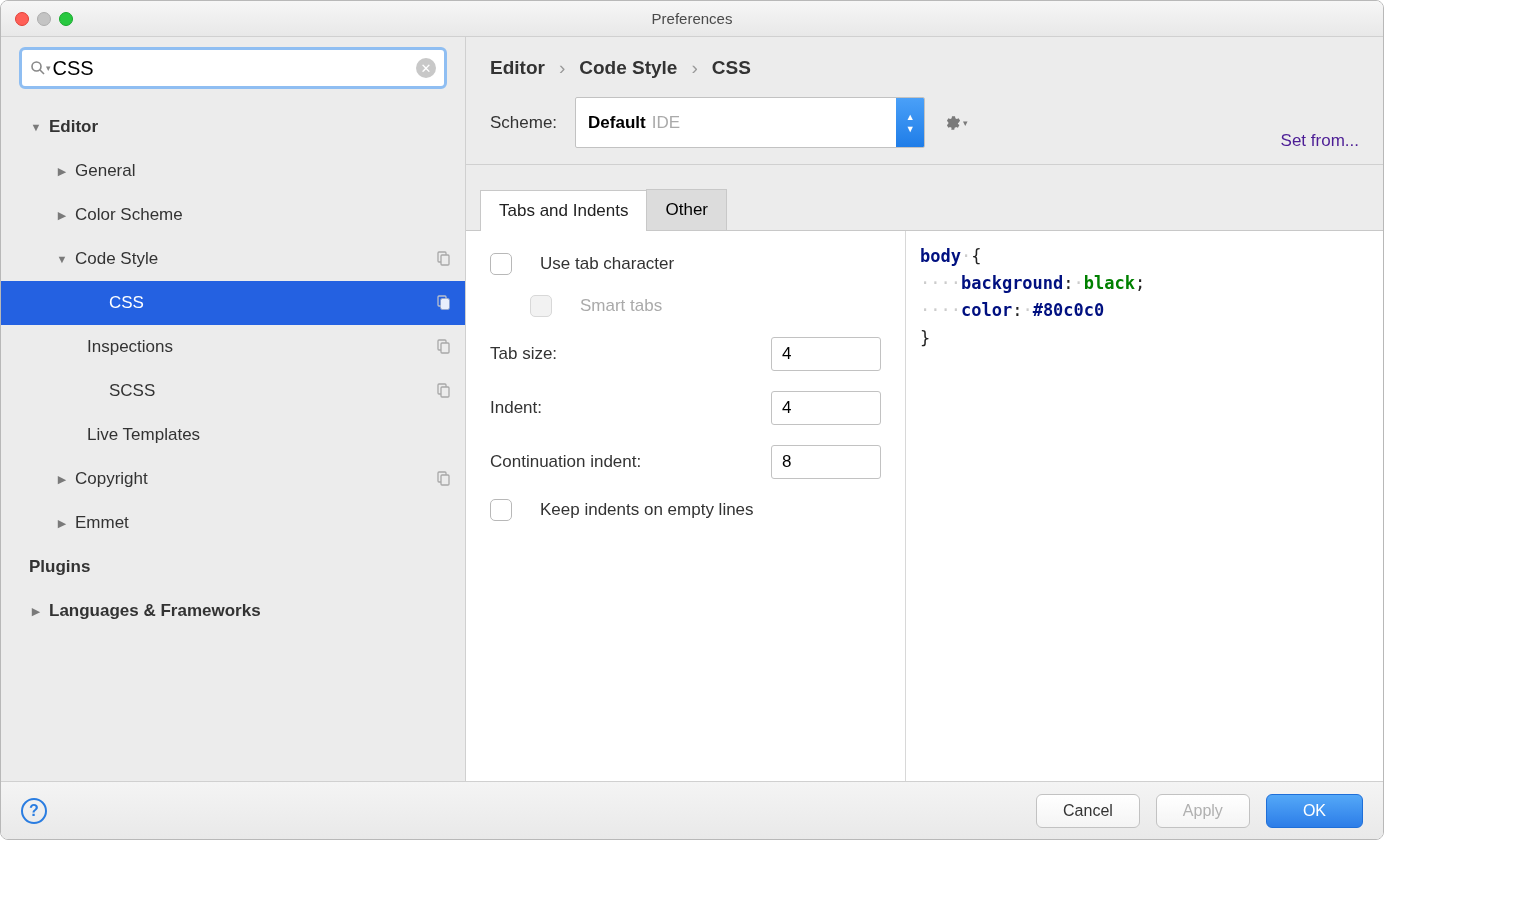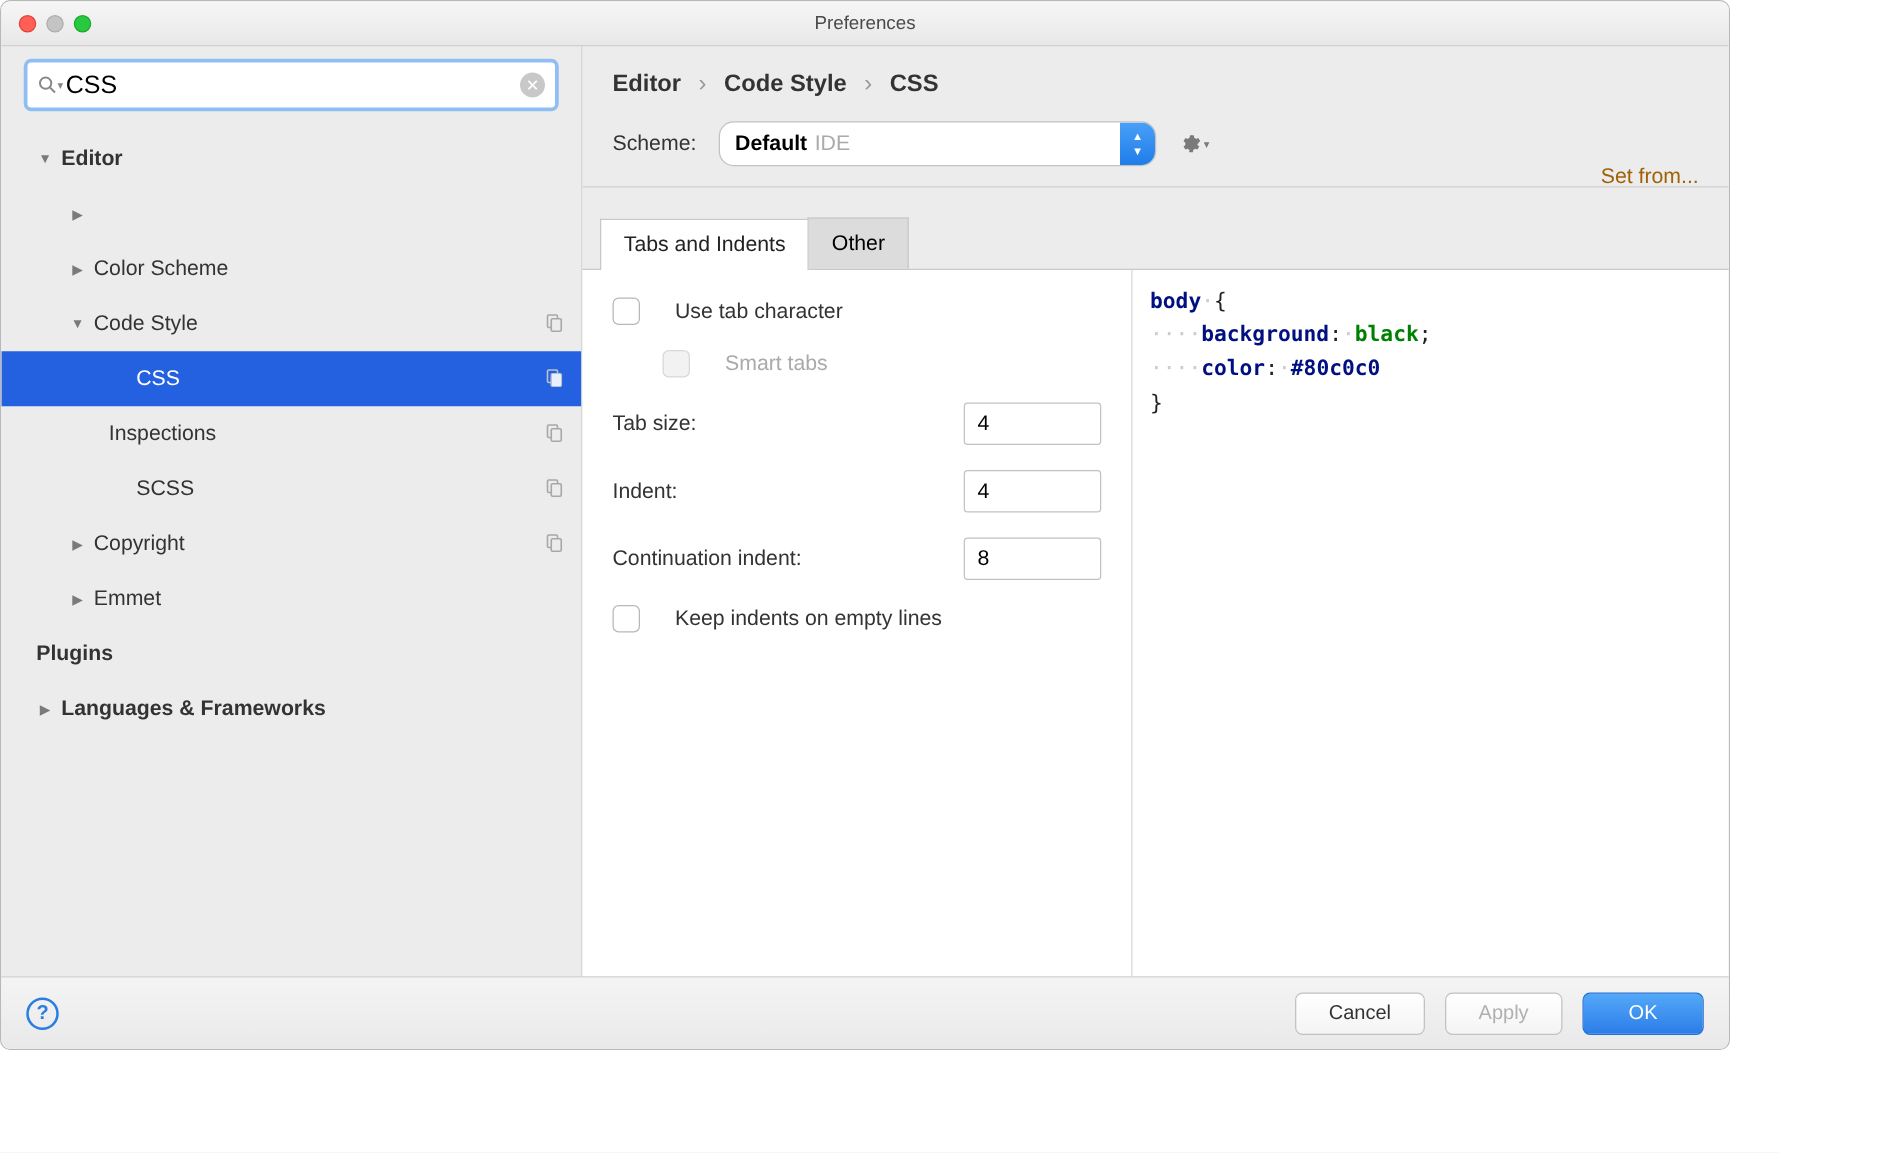--- a/index.html
+++ b/index.html
@@ -103,38 +103,38 @@
 
 .scheme-row {
   padding: 4px 24px 16px 24px;
   display: flex; align-items: center; gap: 18px;
   border-bottom: 1px solid #d0d0d0;
   position: relative;
 }
 .scheme-row .lbl { font-size: 17px; color: #333; }
 .scheme-select {
   display: flex; align-items: center;
-  height: 36px; width: 350px;
-  background: #fff; border: 1px solid #c2c2c2; border-radius: 12px;
+  height: 51px; width: 350px;
+  background: #fff; border: 1px solid #c2c2c2; border-radius: 2px;
   overflow: hidden;
   gap: 20px;
 }
 .scheme-select .val { padding: 0 12px; font-size: 17px; flex:1; }
 .scheme-select .val b { font-weight: 700; }
 .scheme-select .val .hint { color: #aaa; margin-left: 6px; }
 .scheme-select .stepper {
   width: 28px; align-self: stretch;
   background: linear-gradient(#4aa0f8, #1f7de8);
   display: flex; flex-direction: column; align-items: center; justify-content: center;
   color: #fff; font-size: 9px; gap: 2px;
 }
 .gear { color: #7a7a7a; font-size: 18px; display:flex; align-items:center; gap:2px; }
 .setfrom {
   position: absolute; right: 24px; top: 38px;
-  color: #a16207; font-size: 17px;
+  color: #4c1d95; font-size: 17px;
 }
 
 .tabs {
   display: flex;
   border-bottom: 1px solid #c8c8c8;
   background: #ececec;
   padding-top: 24px;
 }
 .tab {
   padding: 10px 18px;
@@ -236,20 +236,21 @@
     <div class="tree" id="tree">
         <div class="tree-row bold">
           <div class="indent0" style="display: flex; align-items: center; flex: 1 1 0%;">
             <span class="arrow">▼</span>
             <span class="label">Editor</span>
           </div>
         </div>
         <div class="tree-row">
           <div class="indent1" style="display: flex; align-items: center; flex: 1 1 0%;">
             <span class="arrow">▶</span>
+            <span class="label">General</span>
           </div>
         </div>
         <div class="tree-row">
           <div class="indent1" style="display: flex; align-items: center; flex: 1 1 0%;">
             <span class="arrow">▶</span>
             <span class="label">Color Scheme</span>
           </div>
         </div>
         <div class="tree-row">
           <div class="indent1" style="display: flex; align-items: center; flex: 1 1 0%;">
@@ -280,20 +281,25 @@
             </svg></span>
         </div>
         <div class="tree-row">
           <div class="indent2 noarrow" style="display: flex; align-items: center; flex: 1 1 0%;">
             <span class="label">SCSS</span>
           </div>
           <span class="copy-icon"><svg class="copy-svg" viewBox="0 0 16 16" fill="none" stroke="#666" stroke-width="1.3">
               <rect x="3" y="2" width="8" height="10" rx="1"></rect>
               <rect x="6" y="5" width="8" height="10" rx="1" fill="#ececec"></rect>
             </svg></span>
+        </div>
+        <div class="tree-row">
+          <div class="indent1 noarrow" style="display: flex; align-items: center; flex: 1 1 0%;">
+            <span class="label">Live Templates</span>
+          </div>
         </div>
         <div class="tree-row">
           <div class="indent1" style="display: flex; align-items: center; flex: 1 1 0%;">
             <span class="arrow">▶</span>
             <span class="label">Copyright</span>
           </div>
           <span class="copy-icon"><svg class="copy-svg" viewBox="0 0 16 16" fill="none" stroke="#666" stroke-width="1.3">
               <rect x="3" y="2" width="8" height="10" rx="1"></rect>
               <rect x="6" y="5" width="8" height="10" rx="1" fill="#ececec"></rect>
             </svg></span>

